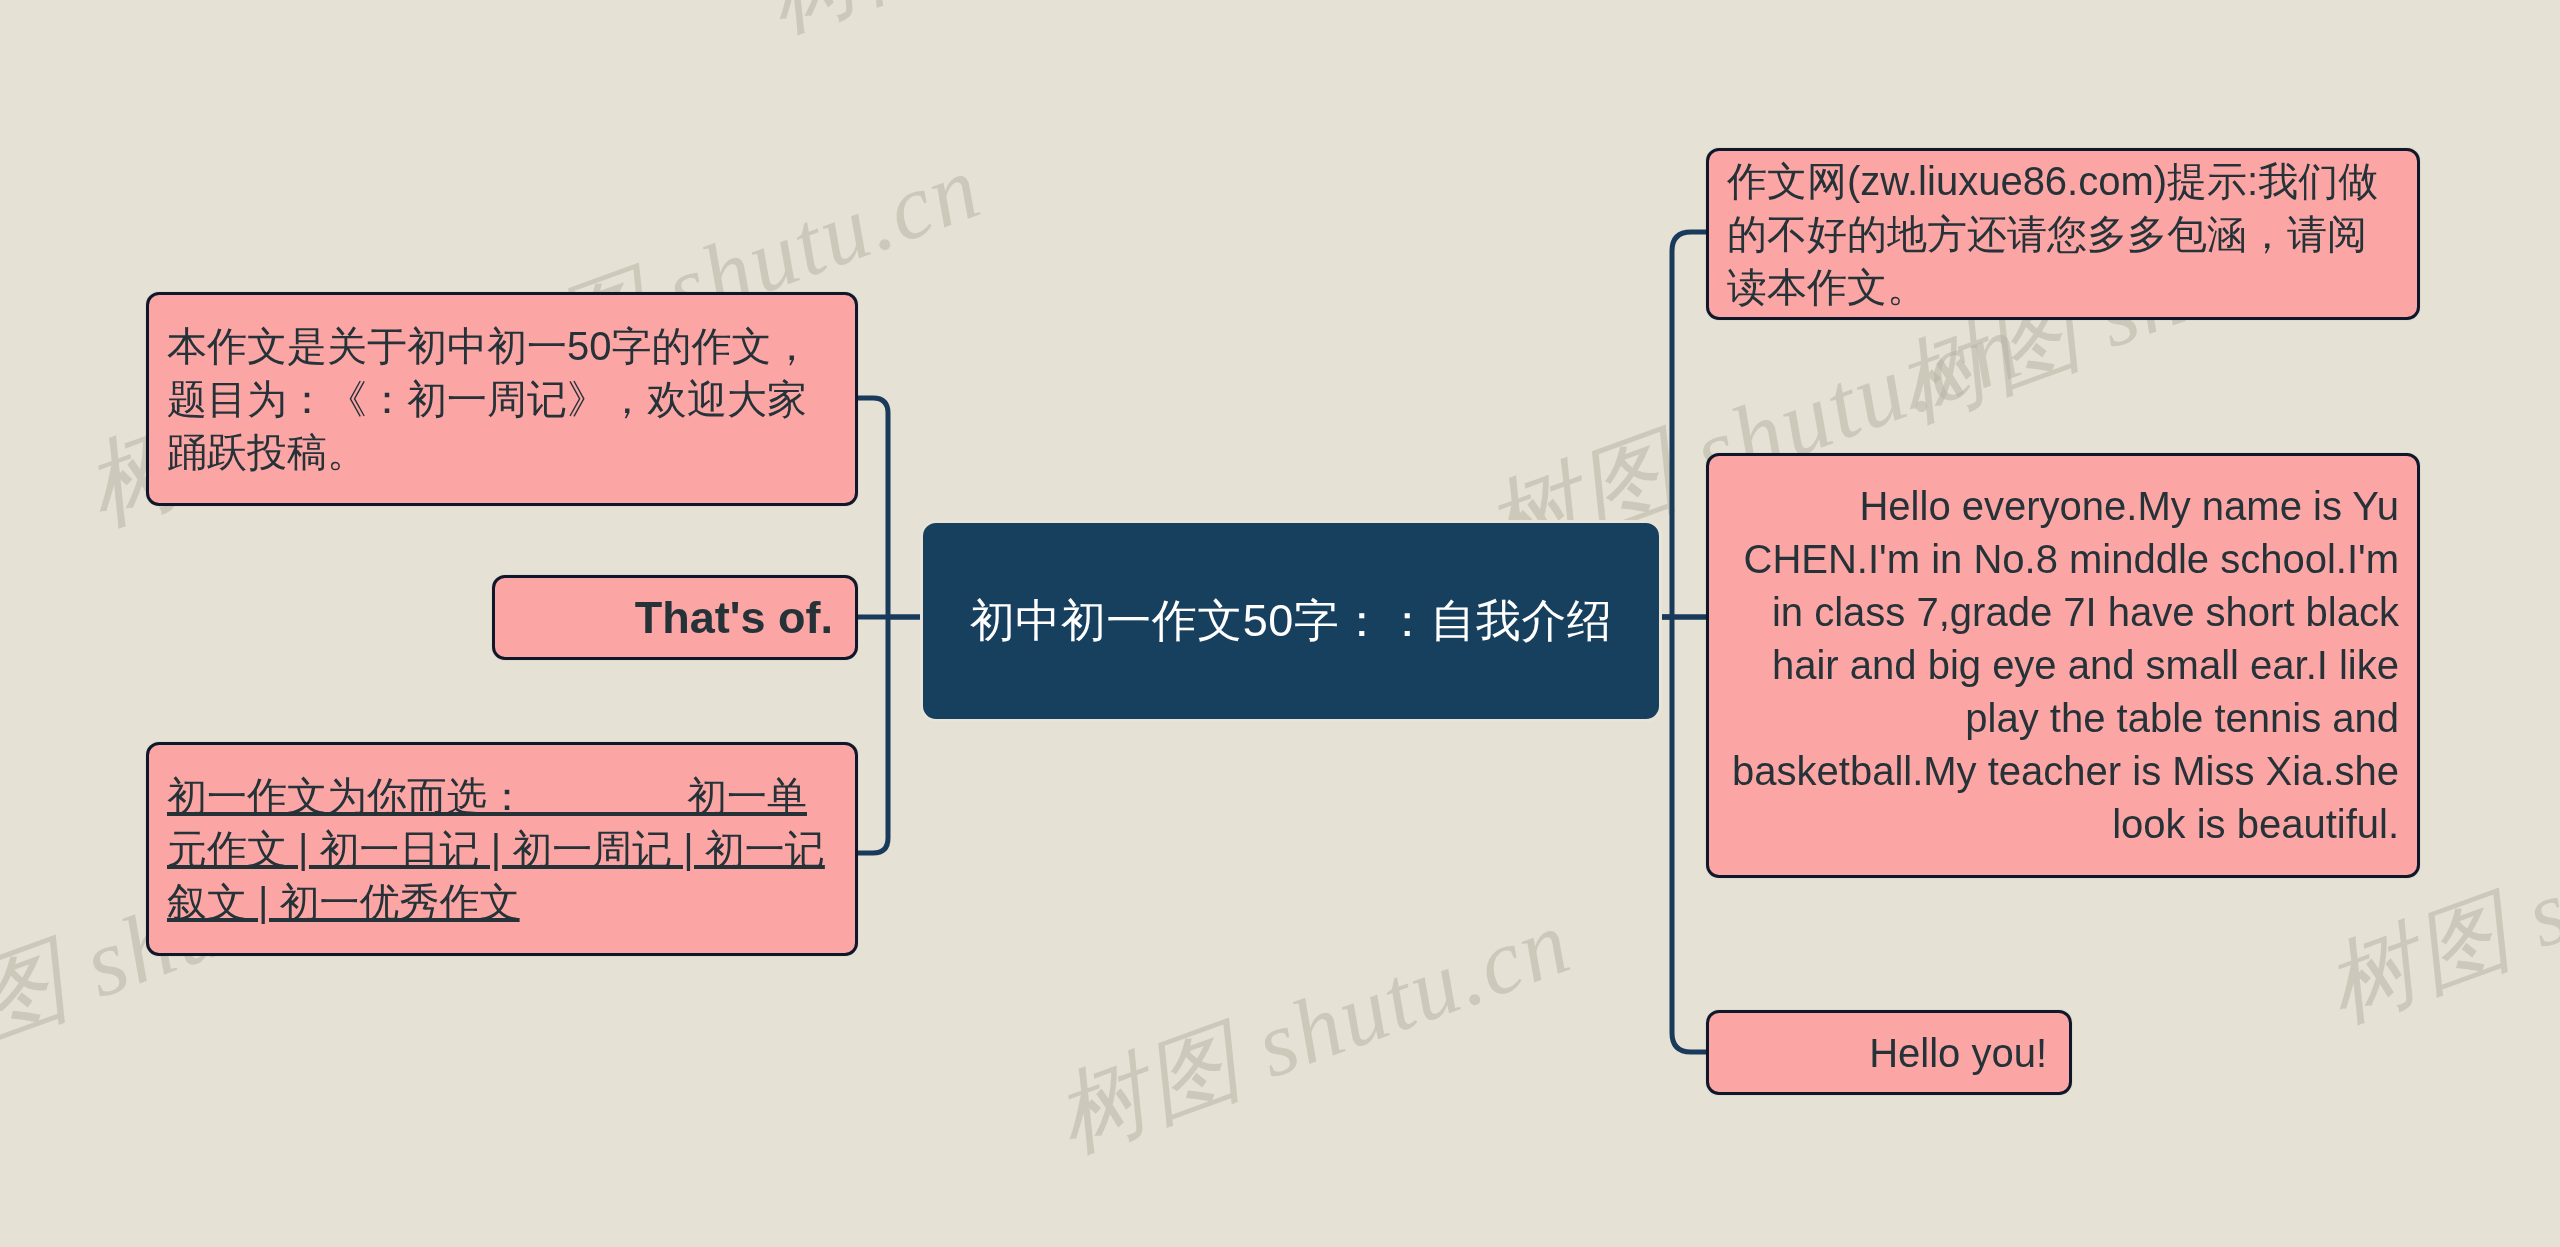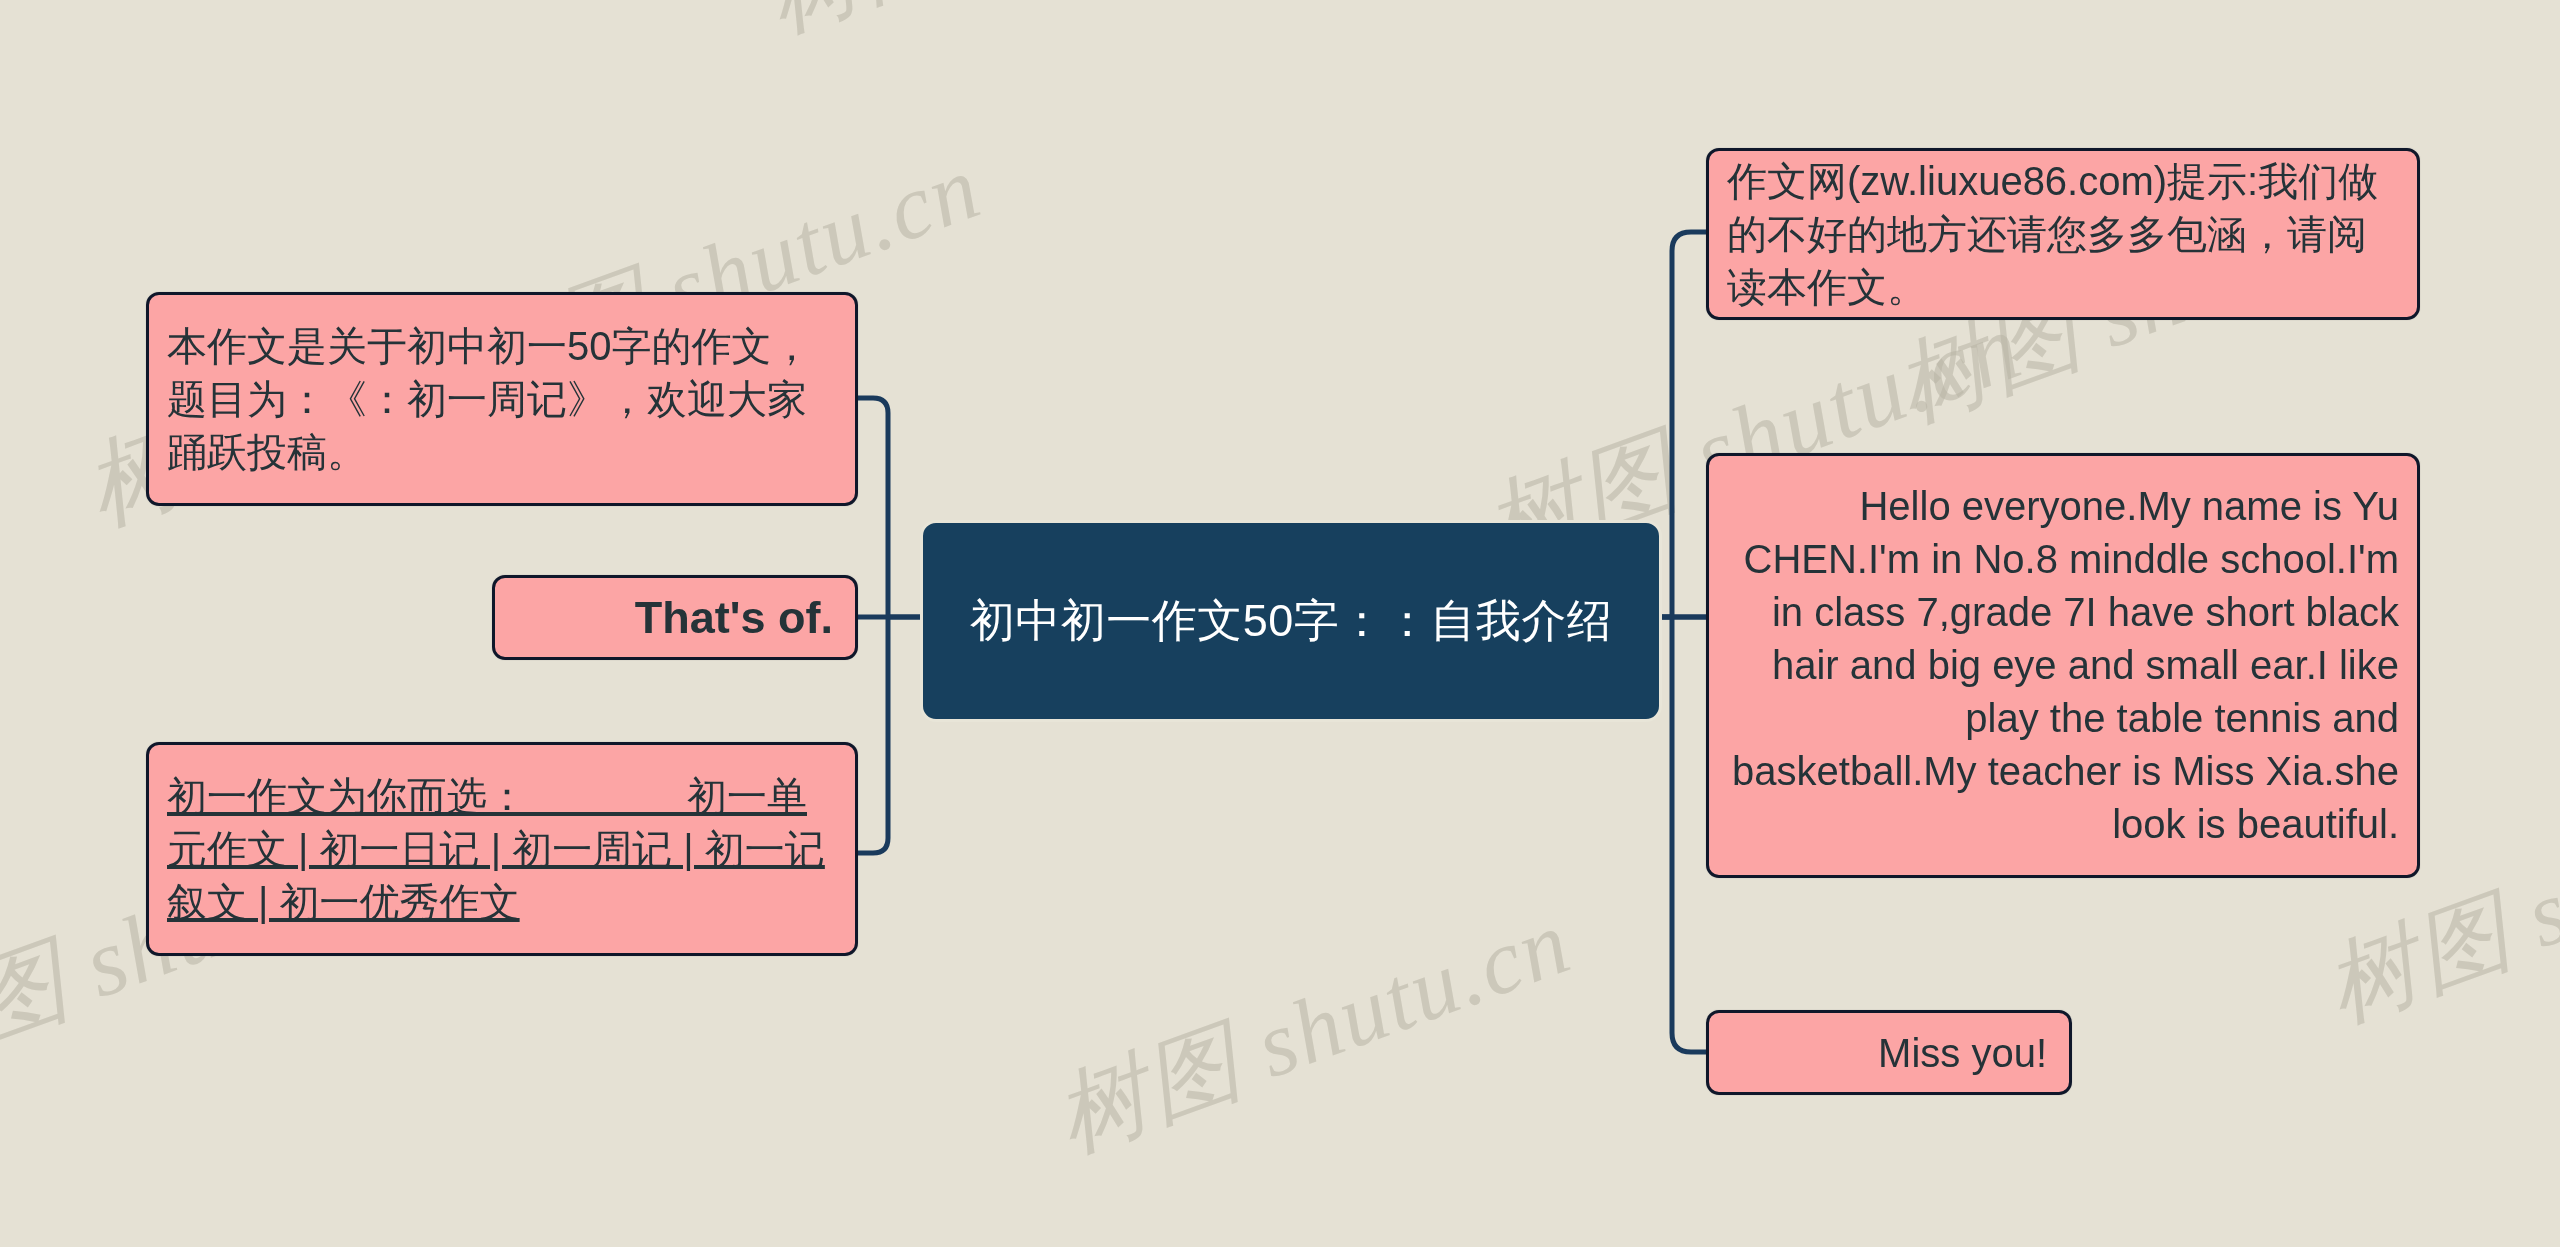--- a/index.html
+++ b/index.html
@@ -136,16 +136,16 @@
 
   <div class="node leaf" id="n-tip">
     <span class="txt">作文网(zw.liuxue86.com)提示:我们做的不好的地方还请您多多包涵，请阅读本作文。</span>
   </div>
 
   <div class="node leaf" id="n-essay">
     <span class="txt">Hello everyone.My name is Yu CHEN.I'm in  No.8 minddle school.I'm in class 7,grade 7I have short black hair and big eye and small ear.I like play the table tennis and basketball.My teacher is Miss Xia.she look is beautiful.</span>
   </div>
 
   <div class="node leaf" id="n-thanks">
-    <span class="txt">Miss you!</span>
+    <span class="txt">Hello you!</span>
   </div>
 
 </div>
 
 </body></html>

